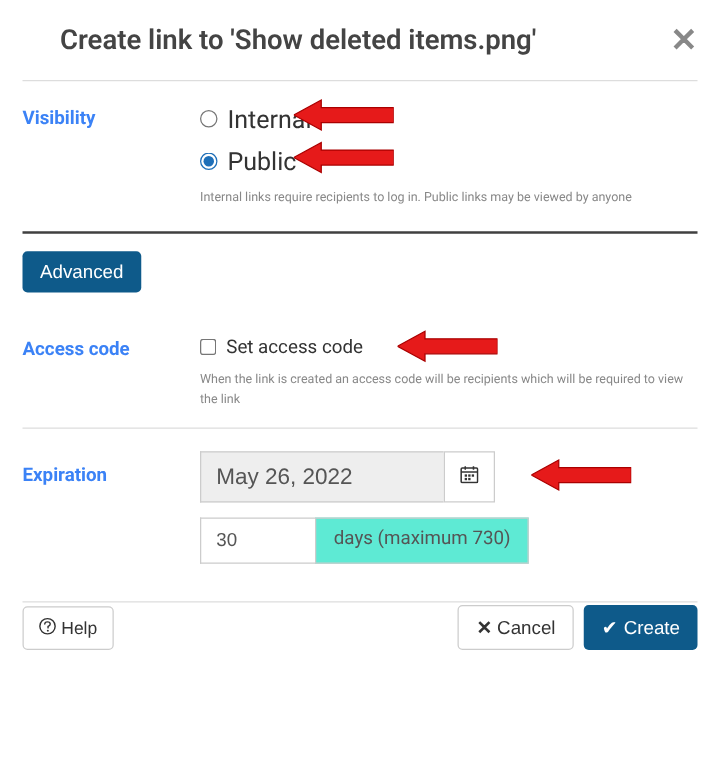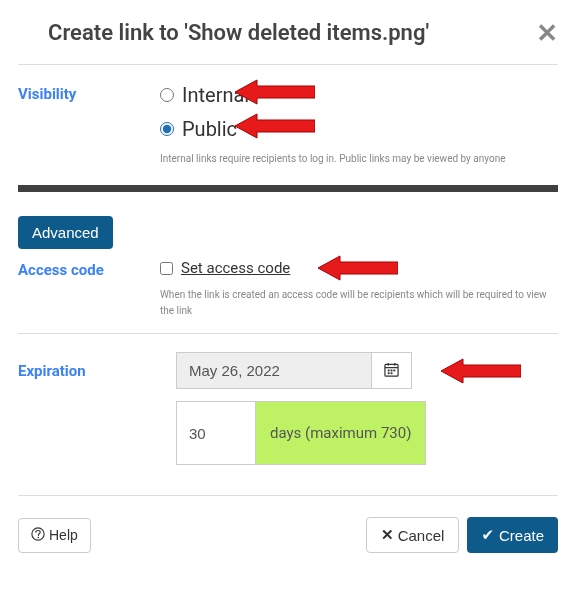--- a/index.html
+++ b/index.html
@@ -84,80 +84,80 @@
       border: none;
       padding: 8px 14px;
       font-size: 15px;
       border-radius: 4px;
       cursor: pointer;
       margin-bottom: 10px;
     }
     .advanced-row {
       display: flex;
       padding-bottom: 0;
+      margin-top: 24px;
     }
     .checkbox-row {
       display: flex;
       align-items: center;
       margin-bottom: 10px;
       position: relative;
-      text-decoration: underline;
     }
     .checkbox-row input[type="checkbox"] {
       margin-right: 8px;
     }
     .checkbox-row label {
       color: #333;
       font-size: 15px;
       cursor: pointer;
     }
     .input-group {
       display: flex;
       margin-bottom: 12px;
       position: relative;
     }
     .date-input {
       background: #eee;
       border: 1px solid #ccc;
       padding: 9px 12px;
-      font-size: 15px;
+      font-size: 18px;
       width: 195px;
       color: #555;
       border-radius: 0;
       border-right: none;
     }
     .date-btn {
       background: #fff;
       border: 1px solid #ccc;
       padding: 0 12px;
       cursor: pointer;
       display: flex;
       align-items: center;
       justify-content: center;
       font-size: 15px;
     }
     .days-input {
       background: #fff;
       border: 1px solid #ccc;
       padding: 9px 12px;
       font-size: 15px;
-      width: 79px;
+      width: 92px;
       color: #555;
       border-right: none;
     }
     .days-label {
-      background: #bef264;
-      border: 1px solid #ccc;
-      padding: 22px 14px;
+      background: #5eead4;
+      border: 1px solid #ccc;
+      padding: 6px 14px;
       font-size: 15px;
       color: #555;
     }
     .dialog-footer {
       border-top: 1px solid #ddd;
-      padding-top: 21px;
+      padding-top: 2px;
       display: flex;
       justify-content: space-between;
       align-items: center;
     }
     .footer-right {
       display: flex;
       gap: 8px;
     }
     .help-btn {
       background: #fff;
@@ -233,40 +233,40 @@
         <div class="arrow" style="left: 75px; top: -7px;">
           <svg viewBox="0 0 80 32">
               <polygon points="0,16 22,4 22,10 80,10 80,22 22,22 22,28" fill="#e61a1a" stroke="#a00" stroke-width="1"></polygon>
             </svg>
         </div>
       </div>
       <div class="help-text">Internal links require recipients to log in. Public links may be viewed by anyone</div>
     </div>
   </div>
 
-  <div style="border-top: 7px solid #404040; padding-top: 24px;">
+  <div style="border-top: 2px solid #404040; padding-top: 14px;">
     <button class="advanced-btn">Advanced</button>
     <div class="advanced-row">
       <div class="form-label">Access code</div>
       <div class="form-content">
         <div class="checkbox-row">
           <input type="checkbox" id="set-access" style="">
           <label for="set-access">Set access code</label>
           <div class="arrow" style="left: 158px; top: -7px;">
             <svg viewBox="0 0 80 32">
                 <polygon points="0,16 22,4 22,10 80,10 80,22 22,22 22,28" fill="#e61a1a" stroke="#a00" stroke-width="1"></polygon>
               </svg>
           </div>
         </div>
         <div class="help-text">When the link is created an access code will be recipients which will be required to view the link</div>
       </div>
     </div>
   </div>
 
-  <div class="form-section" style="margin-top:14px;gap:16px;">
+  <div class="form-section" style="margin-top:14px;">
     <div class="form-label" style="padding-top:10px;">Expiration</div>
     <div class="form-content">
       <div class="input-group">
         <input type="text" class="date-input" readonly="" value="May 26, 2022" style="">
         <button class="date-btn">
           <span>
             <svg width="15" height="15" viewBox="0 0 16 16">
                 <rect x="1" y="2.5" width="14" height="12.5" rx="1" fill="none" stroke="#333" stroke-width="1.3"></rect>
                 <line x1="1" y1="6" x2="15" y2="6" stroke="#333" stroke-width="1.3"></line>
                 <line x1="4.5" y1="1" x2="4.5" y2="4" stroke="#333" stroke-width="1.3"></line>

